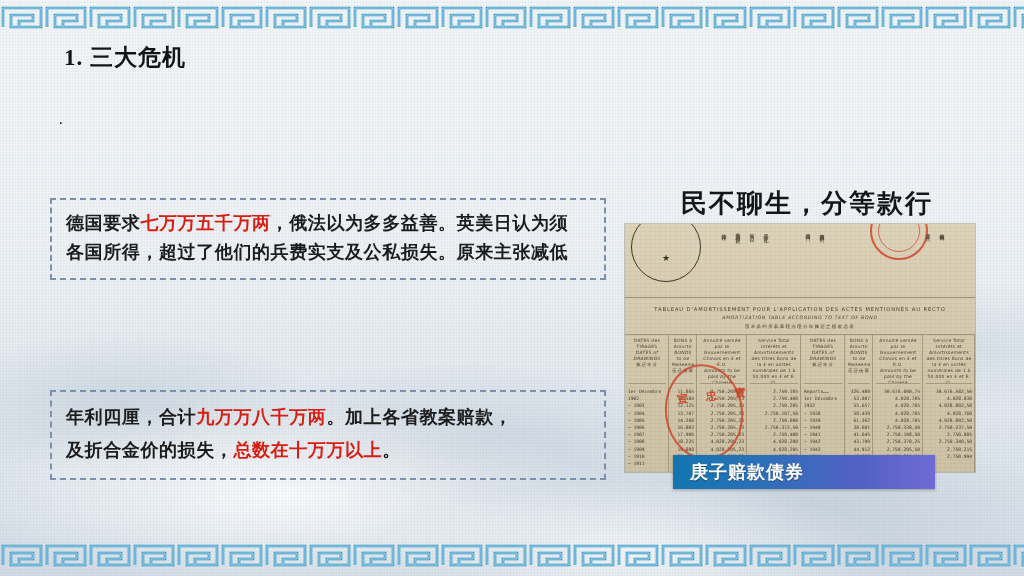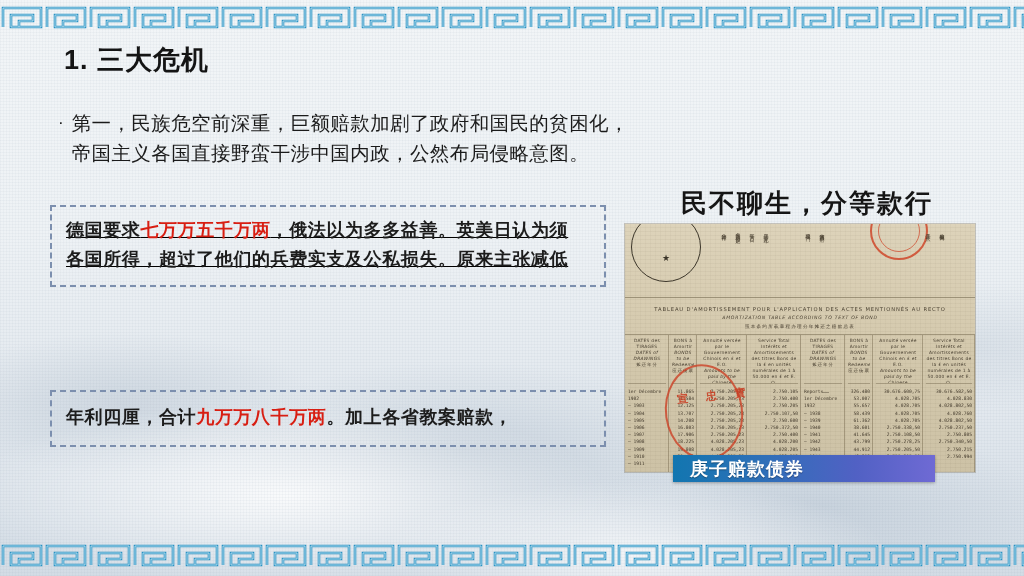--- a/index.html
+++ b/index.html
@@ -39,23 +39,23 @@
     position:absolute; left:0; width:1024px; height:26px;
     overflow:hidden;
   }
   .meander.top{ top:4px; }
   .meander.bottom{ bottom:8px; }
   .meander svg{ display:block; }
 
   
   #title{
     position:absolute; left:64px; top:42px;
-    font-size:27px; font-weight:bold; color:#141414;
+    font-size:23px; font-weight:bold; color:#141414;
     letter-spacing:1px;
-    font-family:Liberation Sans, sans-serif;
+    font-family:Liberation Serif, serif;
     white-space:nowrap;
   }
 
   
   #bullet-block{
     position:absolute; left:58px; top:108px; width:720px;
     display:flex; align-items:flex-start;
     color:#1b1b1b;
   }
   #bullet-dot{
@@ -67,21 +67,21 @@
   }
   #bullet-text div{ white-space:nowrap; }
 
   
   .quote-box{
     position:absolute;
     border:2px dashed #7c8fae;
     padding:9px 12px 11px 14px;
     background:rgba(255,255,255,0.04);
   }
-  #quote-box-1{ left:50px; top:205px; width:556px;text-decoration:underline; }
+  #quote-box-1{ left:50px; top:198px; width:556px; }
   #quote-box-2{ left:50px; top:390px; width:556px; }
 
   .quote-line{
     font-family:"Liberation Serif","DejaVu Serif", serif;
     font-weight:bold;
     font-size:18px;
     line-height:29px;
     color:#1c1c1c;
     letter-spacing:.6px;
     white-space:nowrap;
@@ -196,21 +196,21 @@
     font-family:"DejaVu Sans Mono", monospace;
     font-size:4.6px; line-height:7.2px;
     color:#443b2d; padding-top:4px;
     text-align:right;
   }
   .bt-rows.left{ text-align:left; }
 
   
   #caption-bar{
     position:absolute; left:673px; top:455px;
-    width:262px; height:27px;
+    width:262px; height:34px;
     background:linear-gradient(90deg,#1276b0 0%,#2f6fb8 35%,#5161c4 70%,#6f6ad4 100%);
     display:flex; align-items:center;
     padding-left:17px;
     box-shadow:0 1px 3px rgba(0,0,0,.3);
   }
   #caption-text{
     color:#ffffff; font-size:18px; font-weight:bold;
     font-family:"Liberation Sans","DejaVu Sans", sans-serif;
     letter-spacing:1px; text-shadow:0 1px 1px rgba(0,0,0,.35);
     white-space:nowrap;
@@ -232,36 +232,33 @@
         </pattern>
       </defs>
       <rect x="0" y="0" width="1024" height="26" fill="url(#mkey)"></rect>
     </svg>
   </div>
 
   <div id="title">1. 三大危机</div>
 
   <div id="bullet-block">
     <span id="bullet-dot">·</span>
-    <div id="bullet-text">
-      <div>第一，民族危空前深重，巨额赔款加剧了政府和国民的贫困化，</div>
-      <div>帝国主义各国直接野蛮干涉中国内政，公然布局侵略意图。</div>
-    </div>
   </div>
 
   <div class="quote-box" id="quote-box-1">
     <div>
         <div class="quote-line"><span>德国要求</span><span class="hl">七万万五千万两</span><span>，俄法以为多多益善。英美日认为须</span></div>
         <div class="quote-line"><span>各国所得，超过了他们的兵费实支及公私损失。原来主张减低</span></div>
       </div>
   </div>
 
   <div class="quote-box" id="quote-box-2">
     <div>
         <div class="quote-line"><span>年利四厘，合计</span><span class="hl">九万万八千万两</span><span>。加上各省教案赔款，</span></div>
+        <div class="quote-line"><span>及折合金价的损失，</span><span class="hl">总数在十万万以上</span><span>。</span></div>
       </div>
   </div>
 
   <div id="right-heading">民不聊生，分等款行</div>
 
   <div id="bond-photo">
     <div class="grain"></div>
 
     <div id="bond-head">
       <div id="bond-seal-blue"></div>

